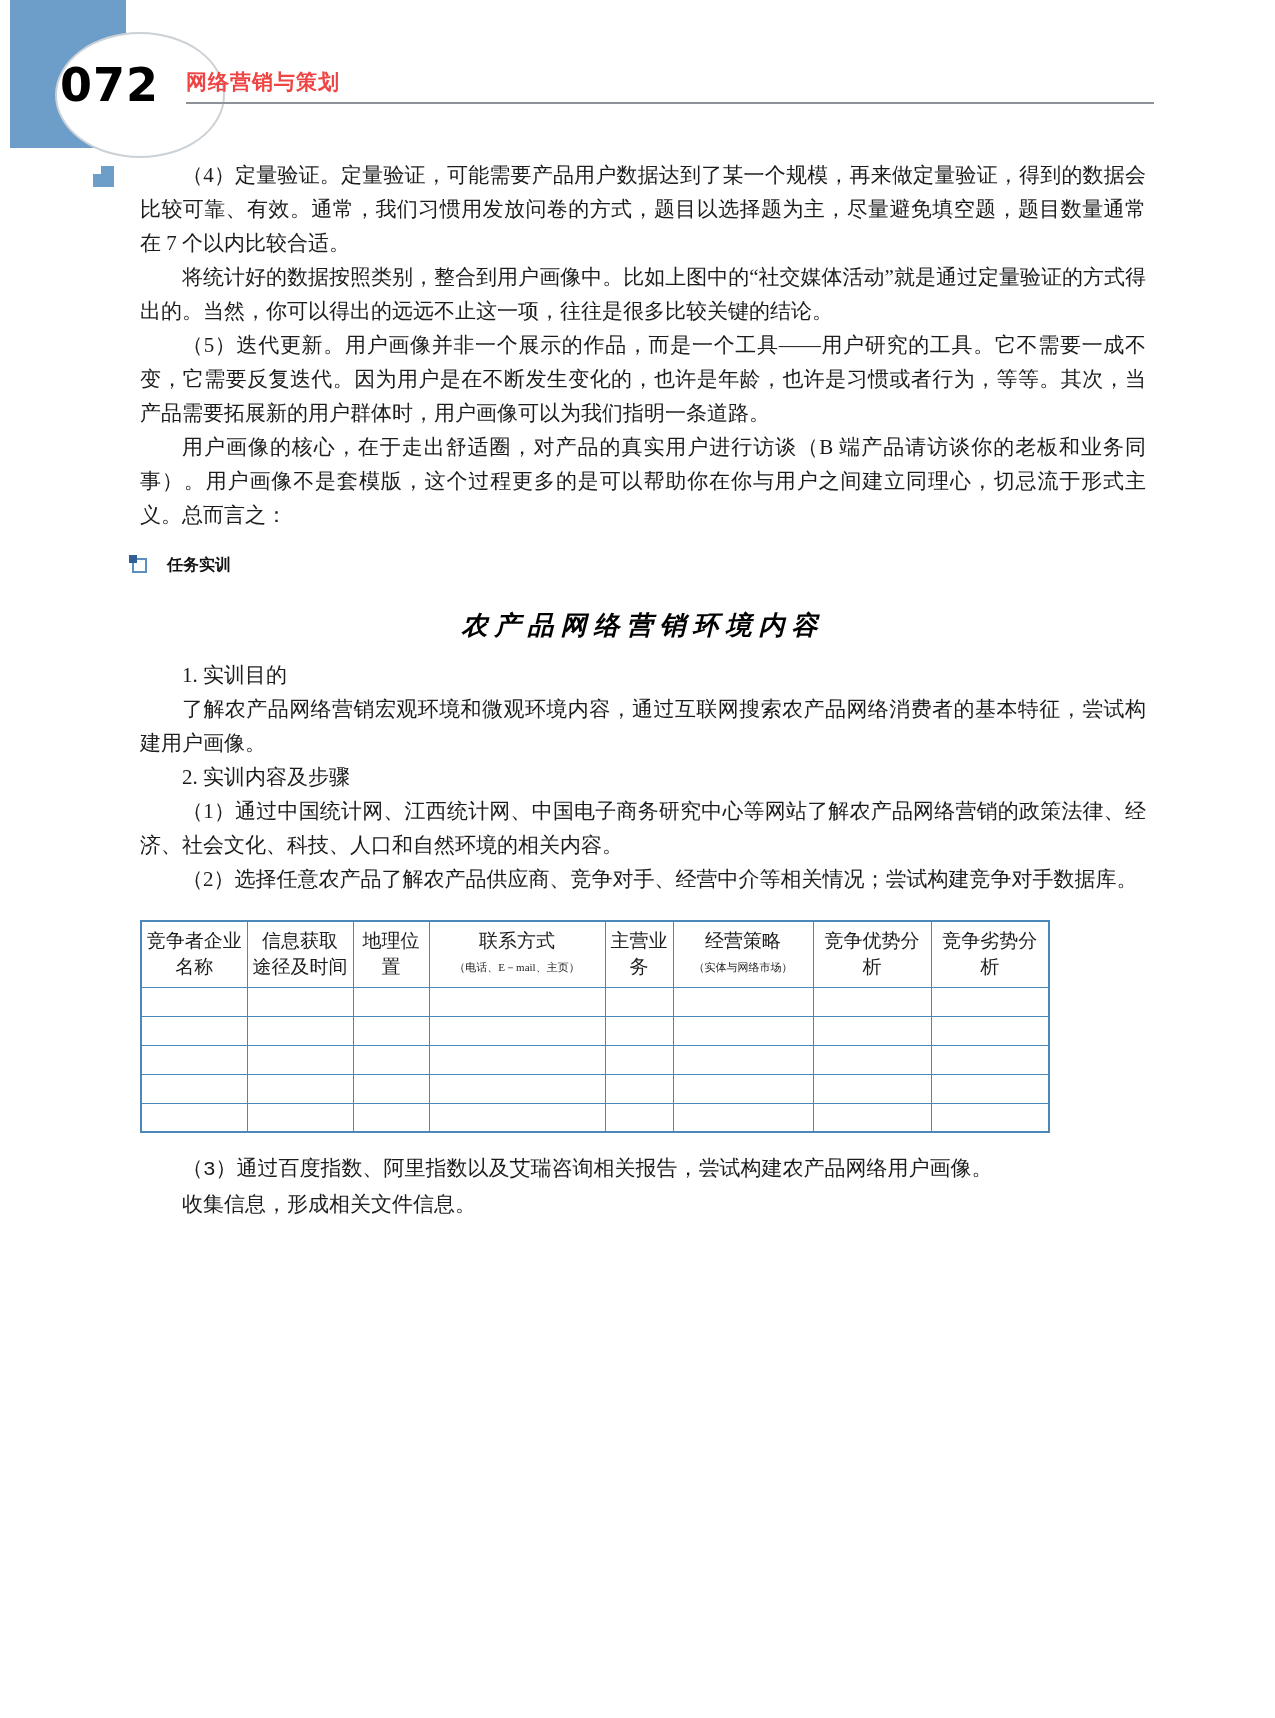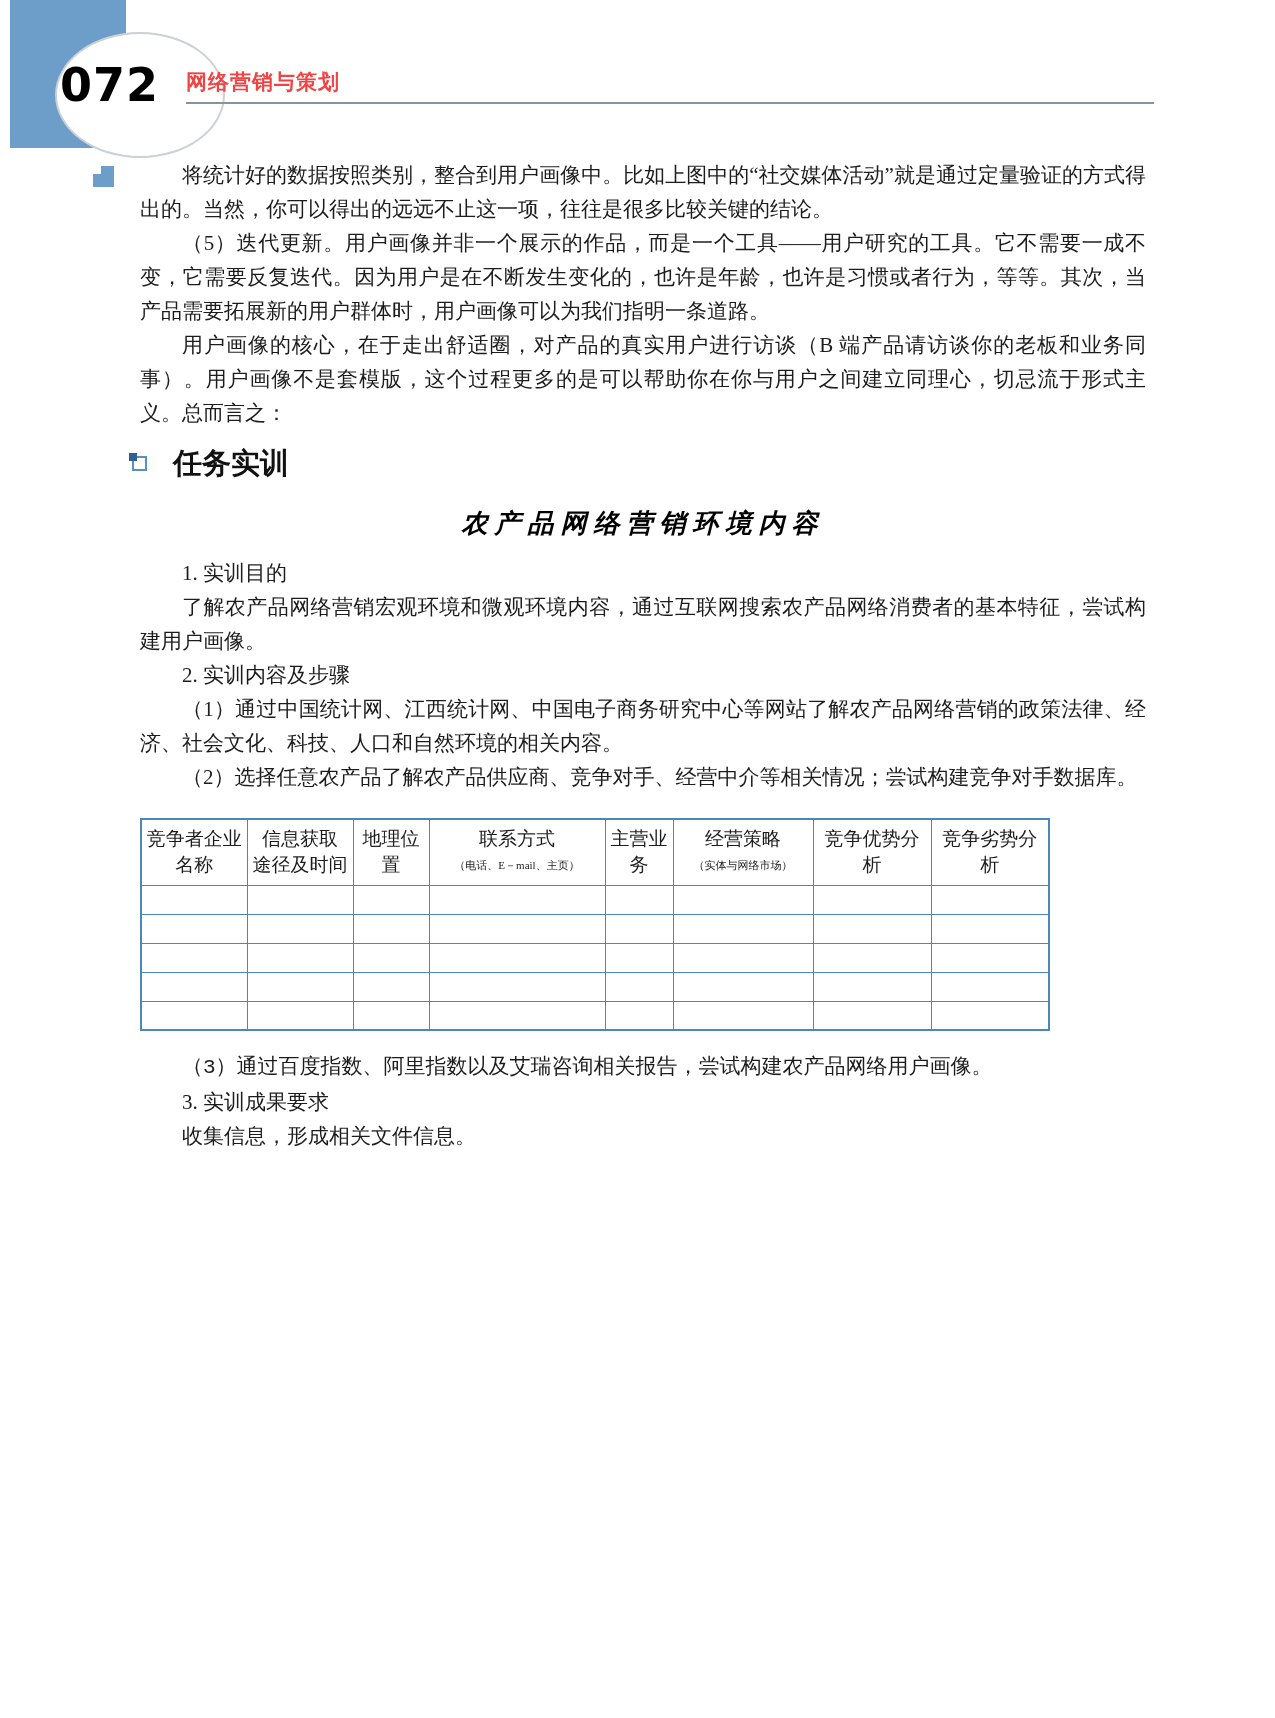--- a/index.html
+++ b/index.html
@@ -70,24 +70,24 @@
     margin-left:45px;
     padding-left:24px;
   }
   ul.bullets li::before {
     content:"●";
     position:absolute; left:0; top:0;
     font-size:13px; line-height:34px;
   }
 
   .section-head {
-    display:flex; align-items:center; gap:26px;
+    display:flex; align-items:center; gap:20px;
     margin:16px 0 0 -8px;
     font-family:"Liberation Sans","DejaVu Sans",sans-serif;
-    font-weight:bold; font-size:29px; color:#111111;
+    font-weight:bold; font-size:16px; color:#111111;
   }
   .section-icon {
     position:relative;
     width:15px; height:15px;
     border:2px solid #5b8fc0;
     background:#ffffff;
     flex:0 0 auto;
   }
   .section-icon::before {
     content:""; position:absolute; left:-5px; top:-5px;
@@ -137,20 +137,21 @@
   <div class="corner-block"></div>
   <div class="corner-circle"></div>
   <div class="page-number">072</div>
   <div class="corner-small-square"></div>
 
   <div class="header-title">网络营销与策划</div>
   <div class="header-rule"></div>
 
   <div class="content">
 
+    <p class="indent">（4）定量验证。定量验证，可能需要产品用户数据达到了某一个规模，再来做定量验证，得到的数据会比较可靠、有效。通常，我们习惯用发放问卷的方式，题目以选择题为主，尽量避免填空题，题目数量通常在 7 个以内比较合适。</p>
     <p class="indent">将统计好的数据按照类别，整合到用户画像中。比如上图中的“社交媒体活动”就是通过定量验证的方式得出的。当然，你可以得出的远远不止这一项，往往是很多比较关键的结论。</p>
     <p class="indent">（5）迭代更新。用户画像并非一个展示的作品，而是一个工具——用户研究的工具。它不需要一成不变，它需要反复迭代。因为用户是在不断发生变化的，也许是年龄，也许是习惯或者行为，等等。其次，当产品需要拓展新的用户群体时，用户画像可以为我们指明一条道路。</p>
     <p class="indent">用户画像的核心，在于走出舒适圈，对产品的真实用户进行访谈（B 端产品请访谈你的老板和业务同事）。用户画像不是套模版，这个过程更多的是可以帮助你在你与用户之间建立同理心，切忌流于形式主义。总而言之：</p>
 
 
     <div class="section-head">
       <span class="section-icon"></span>
       <span>任务实训</span>
     </div>
 
@@ -257,17 +258,16 @@
             <td></td>
             <td></td>
             <td></td>
             <td></td>
             <td></td>
         </tr>
       </tbody>
     </table>
 
     <p class="indent gap-after-table">（3）通过百度指数、阿里指数以及艾瑞咨询相关报告，尝试构建农产品网络用户画像。</p>
-    <p class="indent">3. 实训成果要求</p>
     <p class="indent">收集信息，形成相关文件信息。</p>
 
   </div>
 </div>
 
 </body></html>

